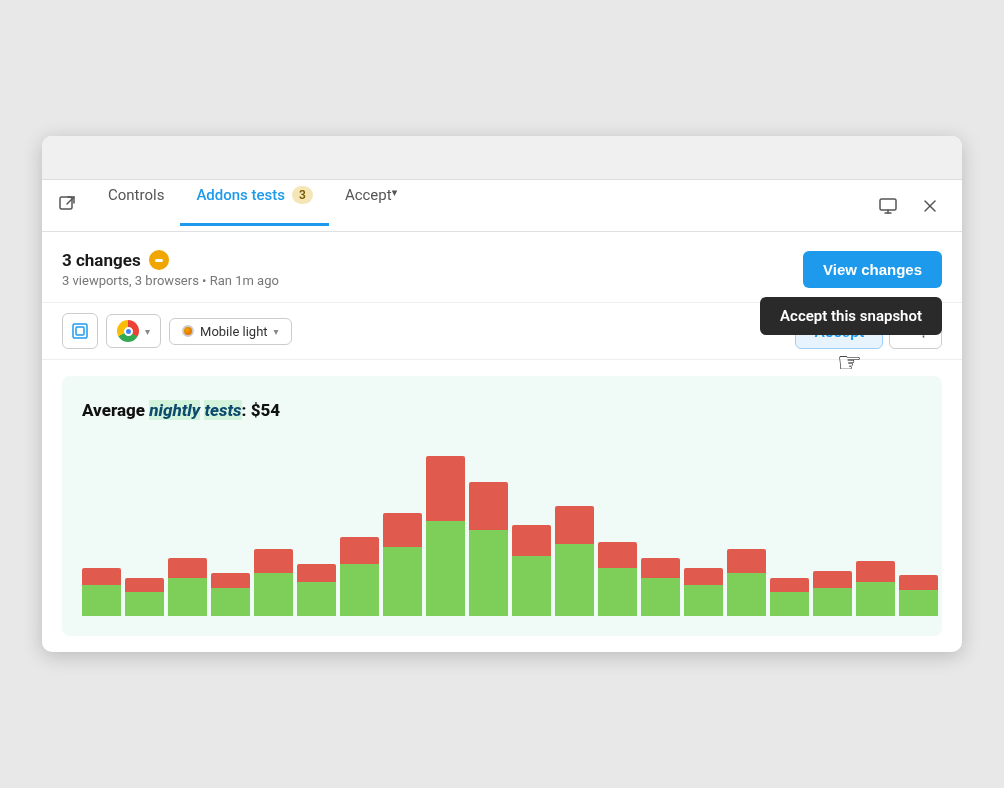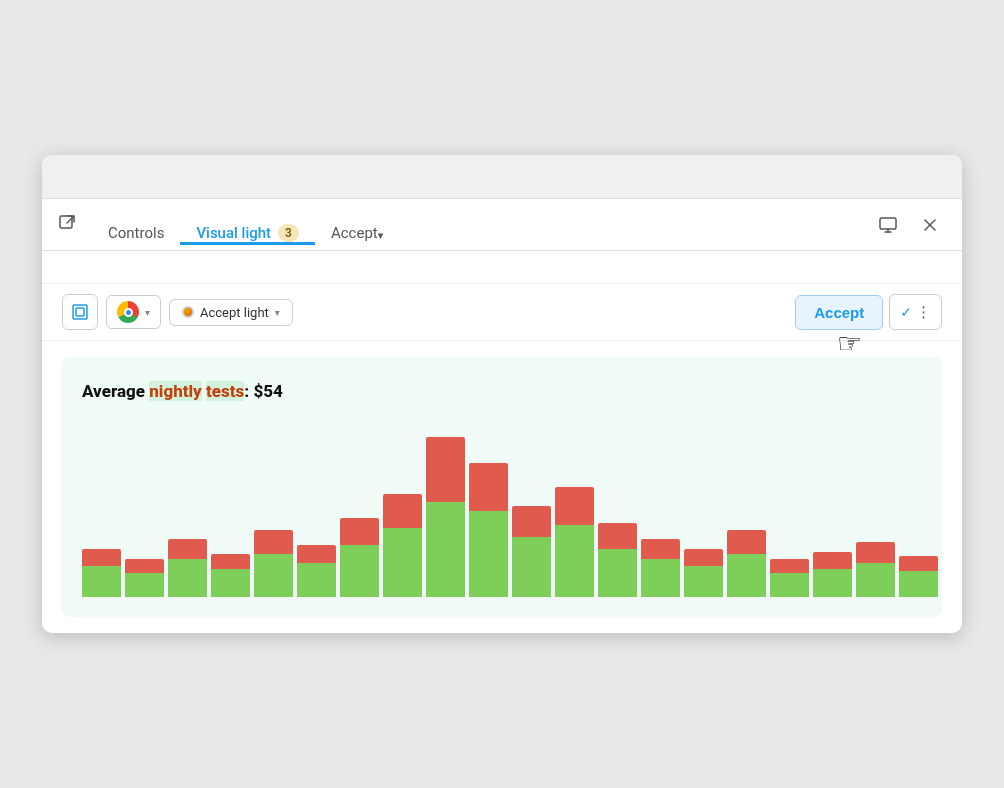--- a/index.html
+++ b/index.html
@@ -43,21 +43,21 @@
     .tab-bar-left-icon {
       margin-right: 16px;
       color: #555;
       cursor: pointer;
     }
 
     .tab {
       padding: 0 16px;
       height: 40px;
       display: flex;
-      align-items: flex-end;
+      align-items: flex-start;
       cursor: pointer;
       font-size: 15px;
       color: #555;
       border-bottom: 3px solid transparent;
       position: relative;
       user-select: none;
     }
 
     .tab.active {
       color: #1d9aeb;
@@ -305,22 +305,23 @@
     }
 
     .chart-title {
       font-size: 17px;
       font-weight: 800;
       color: #111;
       margin-bottom: 16px;
     }
 
     .chart-title span.highlight {
-      color: #c2410c;
+      color: #0c4a6e;
       background: rgba(46, 204, 64, 0.15);
+      font-style: italic;
     }
 
     .bars-container {
       display: flex;
       align-items: flex-end;
       gap: 4px;
       height: 180px;
       padding-bottom: 0;
     }
 
@@ -362,21 +363,21 @@
         <path d="M10 2h6v6" stroke="#555" stroke-width="1.5" stroke-linecap="round" stroke-linejoin="round"></path>
         <line x1="16" y1="2" x2="9" y2="9" stroke="#555" stroke-width="1.5" stroke-linecap="round"></line>
       </svg>
     </div>
 
     <div class="tab">
       <span>Controls</span>
     </div>
 
     <div class="tab active">
-      <span>Visual light</span>
+      <span>Addons tests</span>
       <span class="badge">3</span>
     </div>
 
     <div class="tab">
       <span>Accept</span>
       <span class="addons-chevron"> ▾</span>
     </div>
 
     <div class="tab-bar-right">
       <div class="icon-btn">
@@ -391,41 +392,54 @@
           <line x1="3" y1="3" x2="13" y2="13" stroke="#555" stroke-width="1.5" stroke-linecap="round"></line>
           <line x1="13" y1="3" x2="3" y2="13" stroke="#555" stroke-width="1.5" stroke-linecap="round"></line>
         </svg>
       </div>
     </div>
   </div>
 
   <div class="content-area">
 
     <div class="changes-bar">
-
+      <div class="changes-left">
+        <div class="changes-title">
+          <span>3 changes</span>
+          <div class="changes-dot">
+            <div class="changes-dot-inner"></div>
+          </div>
+        </div>
+        <div class="changes-subtitle">3 viewports, 3 browsers • Ran 1m ago</div>
+      </div>
+
+      <div class="changes-right">
+        <button class="btn-view-changes">View changes</button>
+        <div class="tooltip-accept">Accept this snapshot</div>
+      </div>
     </div>
 
     <div class="toolbar-row">
       <div class="toolbar-icon-btn">
         <svg width="18" height="18" viewBox="0 0 18 18" fill="none">
           <rect x="2" y="2" width="14" height="14" rx="1.5" stroke="#1d9aeb" stroke-width="1.5" fill="none"></rect>
           <rect x="5" y="5" width="8" height="8" rx="1" stroke="#1d9aeb" stroke-width="1.5" fill="none"></rect>
         </svg>
       </div>
 
       <div class="browser-btn">
         <div class="chrome-icon">
           <div class="chrome-inner"></div>
         </div>
         <span class="chevron">▾</span>
       </div>
 
       <div class="mobile-btn">
         <div class="mobile-dot"></div>
-        <span>Accept light</span>
+        <span>Mobile light</span>
         <span class="chevron">▾</span>
       </div>
 
       <div class="toolbar-right">
         <button class="btn-accept">Accept</button>
         <div class="btn-check-more">
           <span style="color:#1d9aeb; font-size:14px;">✓</span>
           <span style="color:#555;">⋮</span>
         </div>
         <div class="cursor-hand">☞</div>

